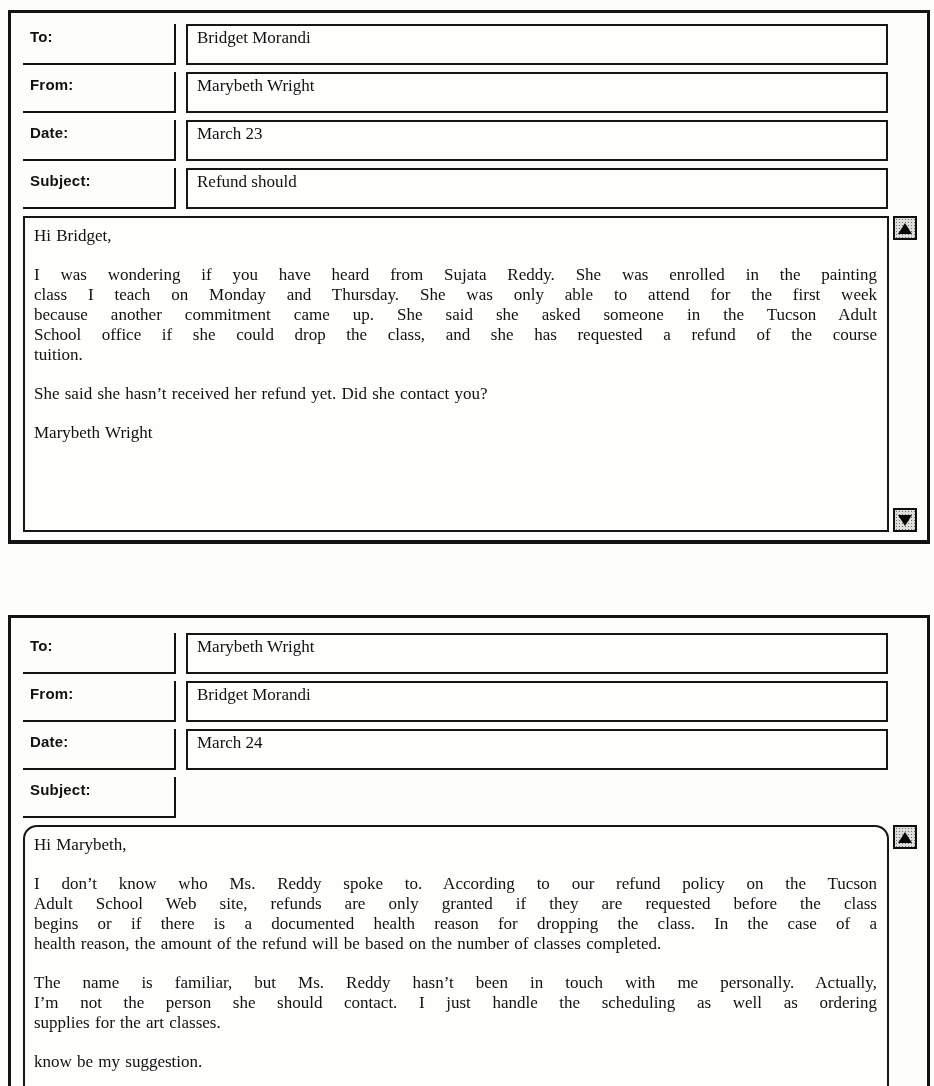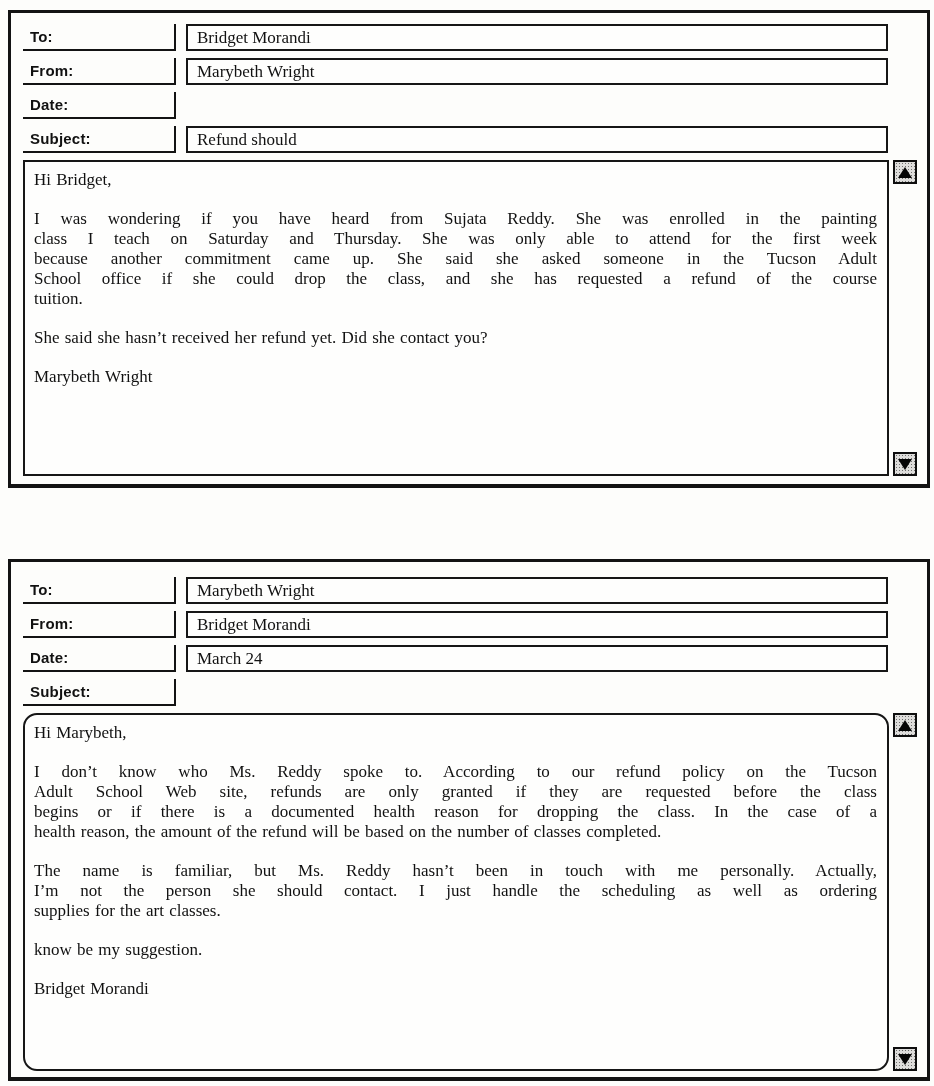--- a/index.html
+++ b/index.html
@@ -16,21 +16,21 @@
     width: 922px;
     border: 3px solid #131313;
     border-bottom-width: 4px;
     background: #fdfdfb;
     padding: 11px 10px 8px 12px;
   }
   .email.second { margin-top: 71px; padding-top: 15px; padding-bottom: 6px; }
   .hrow {
     display: flex;
     align-items: stretch;
-    height: 27px;
+    height: 41px;
     margin-bottom: 7px;
     margin-right: 29px;
   }
   .hlabel {
     width: 153px;
     border-bottom: 2px solid #131313;
     border-right: 2px solid #131313;
     font-family: "Liberation Sans", sans-serif;
     font-weight: 700;
     font-size: 15px;
@@ -95,33 +95,34 @@
     <div class="hrow">
       <div class="hlabel">To:</div>
       <div class="hvalue">Bridget Morandi</div>
     </div>
     <div class="hrow">
       <div class="hlabel">From:</div>
       <div class="hvalue">Marybeth Wright</div>
     </div>
     <div class="hrow">
       <div class="hlabel">Date:</div>
+      <div class="hvalue">March 23</div>
     </div>
     <div class="hrow">
       <div class="hlabel">Subject:</div>
       <div class="hvalue">Refund should</div>
     </div>
     <div class="bodywrap">
       <div class="msgbody h1">
         <div class="para">
             <div class="line">Hi Bridget,</div>
           </div>
         <div class="para">
             <div class="line">I was wondering if you have heard from Sujata Reddy. She was enrolled in the painting</div>
-            <div class="line">class I teach on Saturday and Thursday. She was only able to attend for the first week</div>
+            <div class="line">class I teach on Monday and Thursday. She was only able to attend for the first week</div>
             <div class="line">because another commitment came up. She said she asked someone in the Tucson Adult</div>
             <div class="line">School office if she could drop the class, and she has requested a refund of the course</div>
             <div class="line">tuition.</div>
           </div>
         <div class="para">
             <div class="line">She said she hasn’t received her refund yet. Did she contact you?</div>
           </div>
         <div class="para">
             <div class="line">Marybeth Wright</div>
           </div>

